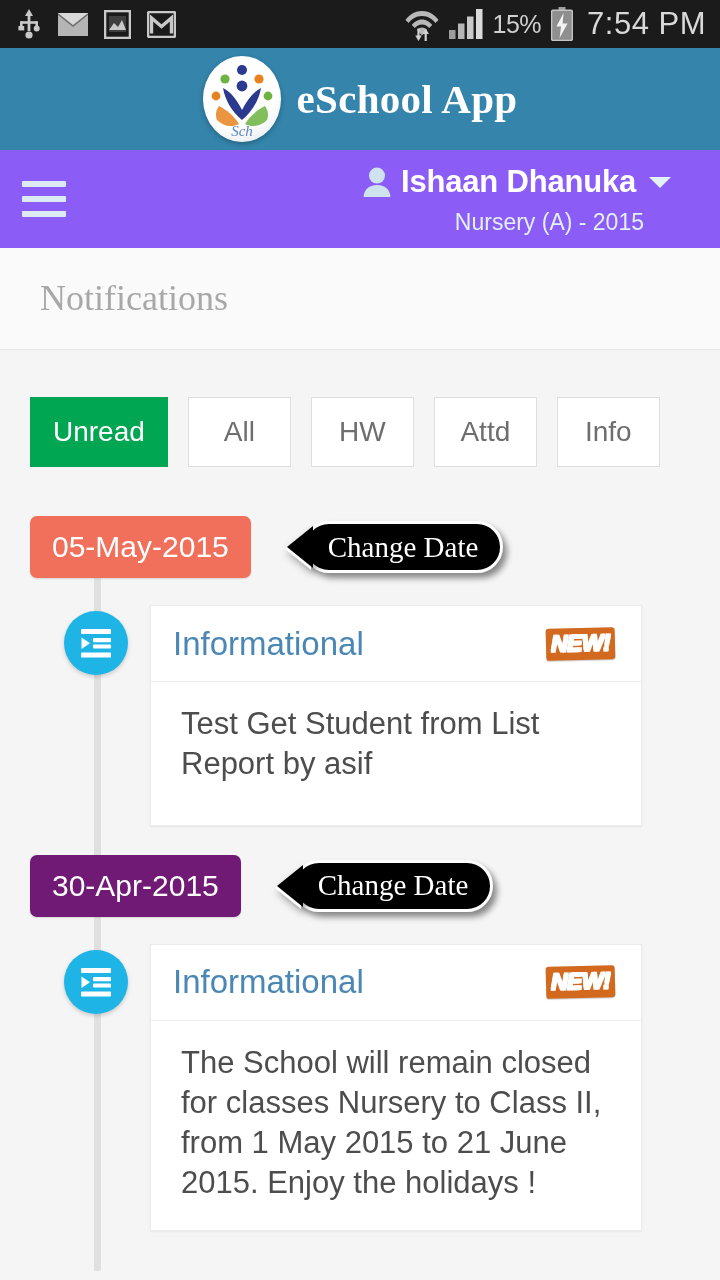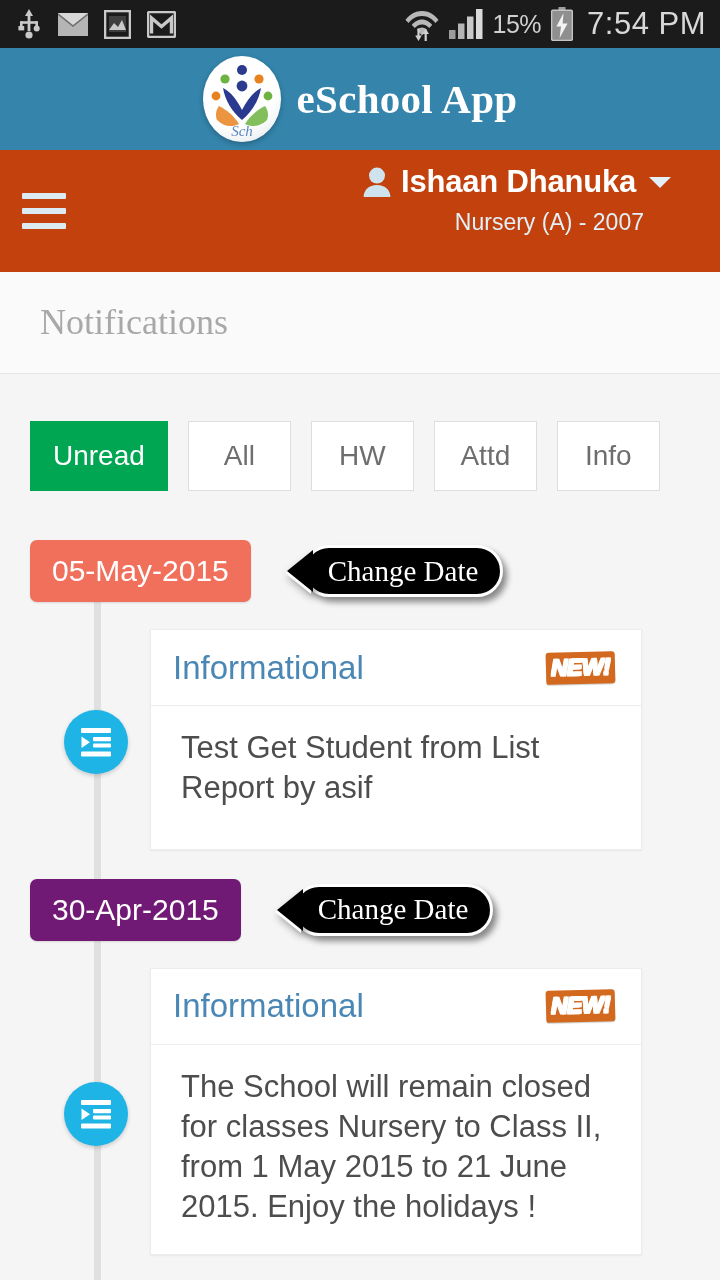--- a/index.html
+++ b/index.html
@@ -40,21 +40,21 @@
     position: relative; overflow: hidden;
     box-shadow: 0 2px 5px rgba(0,0,0,.25);
   }
   .brand-title {
     color: #ffffff; font-size: 41px; font-weight: 700;
     font-family: "Liberation Serif", serif; letter-spacing: .3px;
   }
 
   
   .userbar {
-    height: 122px; background: #c2410c; position: relative;
+    height: 98px; background: #8b5cf6; position: relative;
     display: flex; align-items: center;
   }
   .hamburger {
     position: absolute; left: 22px; top: 50%; transform: translateY(-50%);
     width: 44px; display: flex; flex-direction: column; gap: 9px; cursor: pointer;
   }
   .hamburger span { display: block; height: 6px; background: #dbeaf3; border-radius: 1px; }
   .user-block {
     position: absolute; right: 48px; top: 14px; text-align: right;
   }
@@ -120,21 +120,21 @@
     filter: drop-shadow(-2px 2px 0 #ffffff) drop-shadow(3px 4px 4px rgba(0,0,0,.4));
   }
   .cd-pill {
     height: 52px; background: #000000; border: 3px solid #ffffff; border-radius: 28px;
     display: flex; align-items: center; padding: 0 22px; margin-left: -10px;
     color: #ffffff; font-size: 29px; font-family: "Liberation Serif", serif;
     box-shadow: 4px 5px 6px rgba(0,0,0,.45); position: relative; z-index: 2;
   }
 
   
-  .tl-entry { position: relative; display: flex; align-items: center; padding-left: 30px; margin-top: 22px; }
+  .tl-entry { position: relative; display: flex; align-items: flex-start; padding-left: 30px; margin-top: 22px; }
   .tl-bullet {
     width: 64px; height: 64px; border-radius: 50%; background: #1eb4e6;
     display: flex; align-items: center; justify-content: center; flex: 0 0 auto;
     margin-left: 34px; margin-top: 6px; z-index: 2; position: relative;
     box-shadow: 0 2px 4px rgba(0,0,0,.18); cursor: pointer;
   }
   .card {
     flex: 1; margin-left: 22px; margin-right: 78px; background: #ffffff;
     border: 1px solid #ececec; box-shadow: 0 1px 2px rgba(0,0,0,.06);
   }
@@ -252,21 +252,21 @@
       <div class="user-row">
         <svg class="user-avatar-icon" width="28" height="30" viewBox="0 0 28 30">
           <circle cx="14" cy="8.6" r="8" fill="#cfe3ee"></circle>
           <path d="M14 18 C5.6 18 0.6 23.5 0.6 30 H27.4 C27.4 23.5 22.4 18 14 18 Z" fill="#cfe3ee"></path>
         </svg>
         <span class="user-name">Ishaan Dhanuka</span>
         <svg class="caret" width="24" height="16" viewBox="0 0 24 16">
           <path d="M1 3 L12 14 L23 3 Z" fill="#e4f0f7"></path>
         </svg>
       </div>
-      <div class="user-class">Nursery (A) - 2007</div>
+      <div class="user-class">Nursery (A) - 2015</div>
     </div>
   </div>
 
   <div class="pagehead">
     <span class="page-sub">Notifications</span>
   </div>
 
   <div class="tabs">
     <div class="tab active">Unread</div>
     <div class="tab">All</div>

